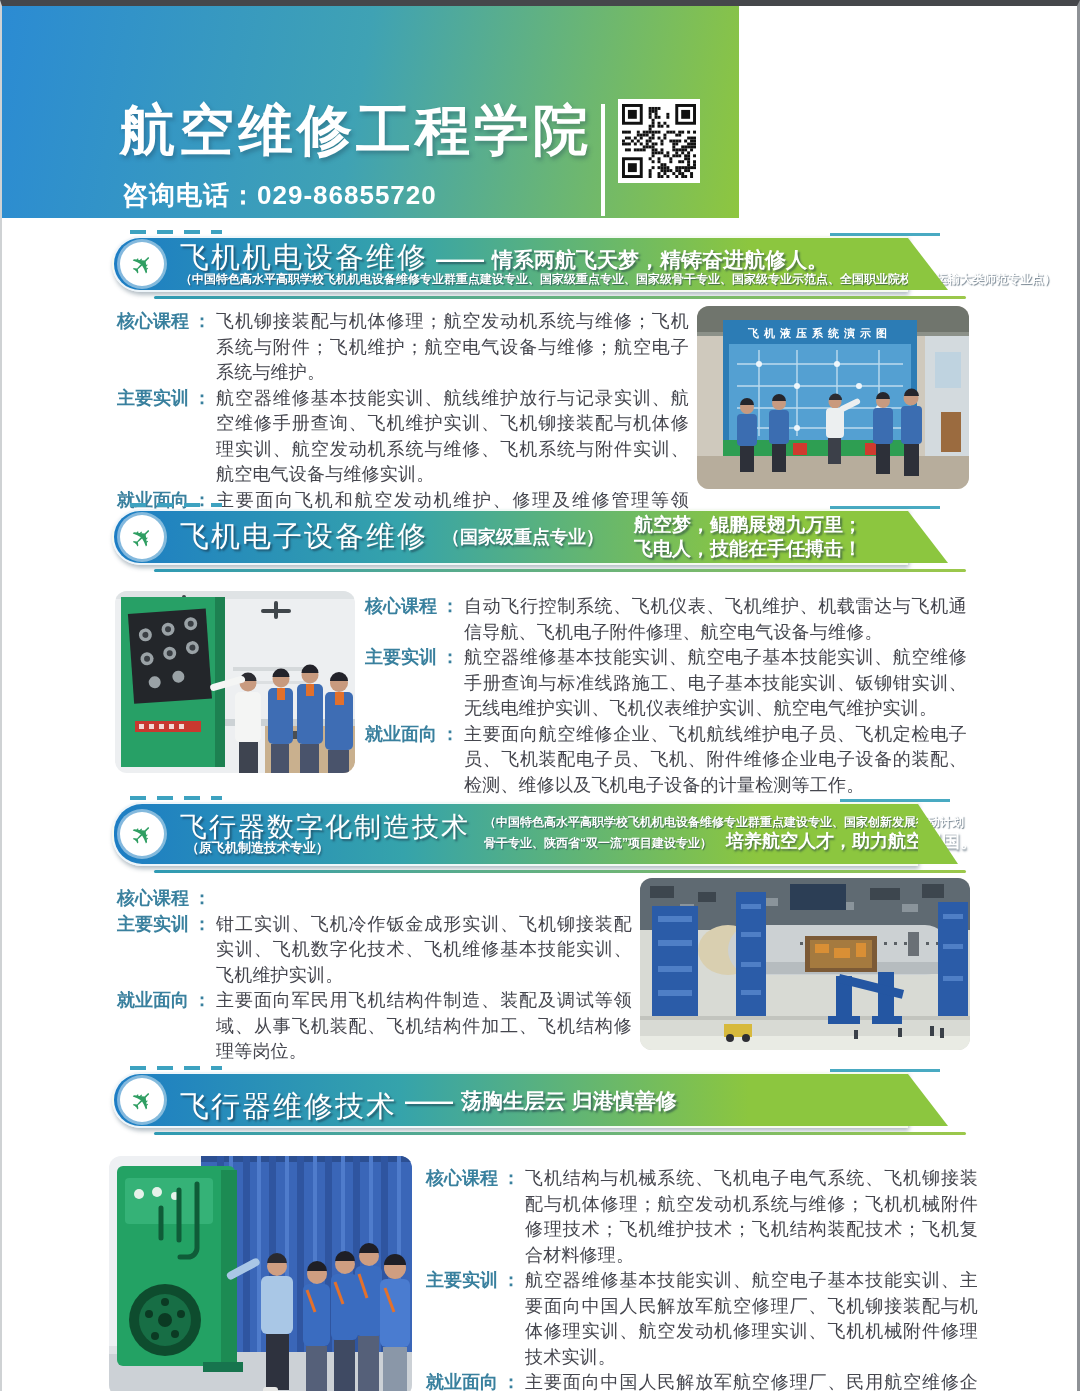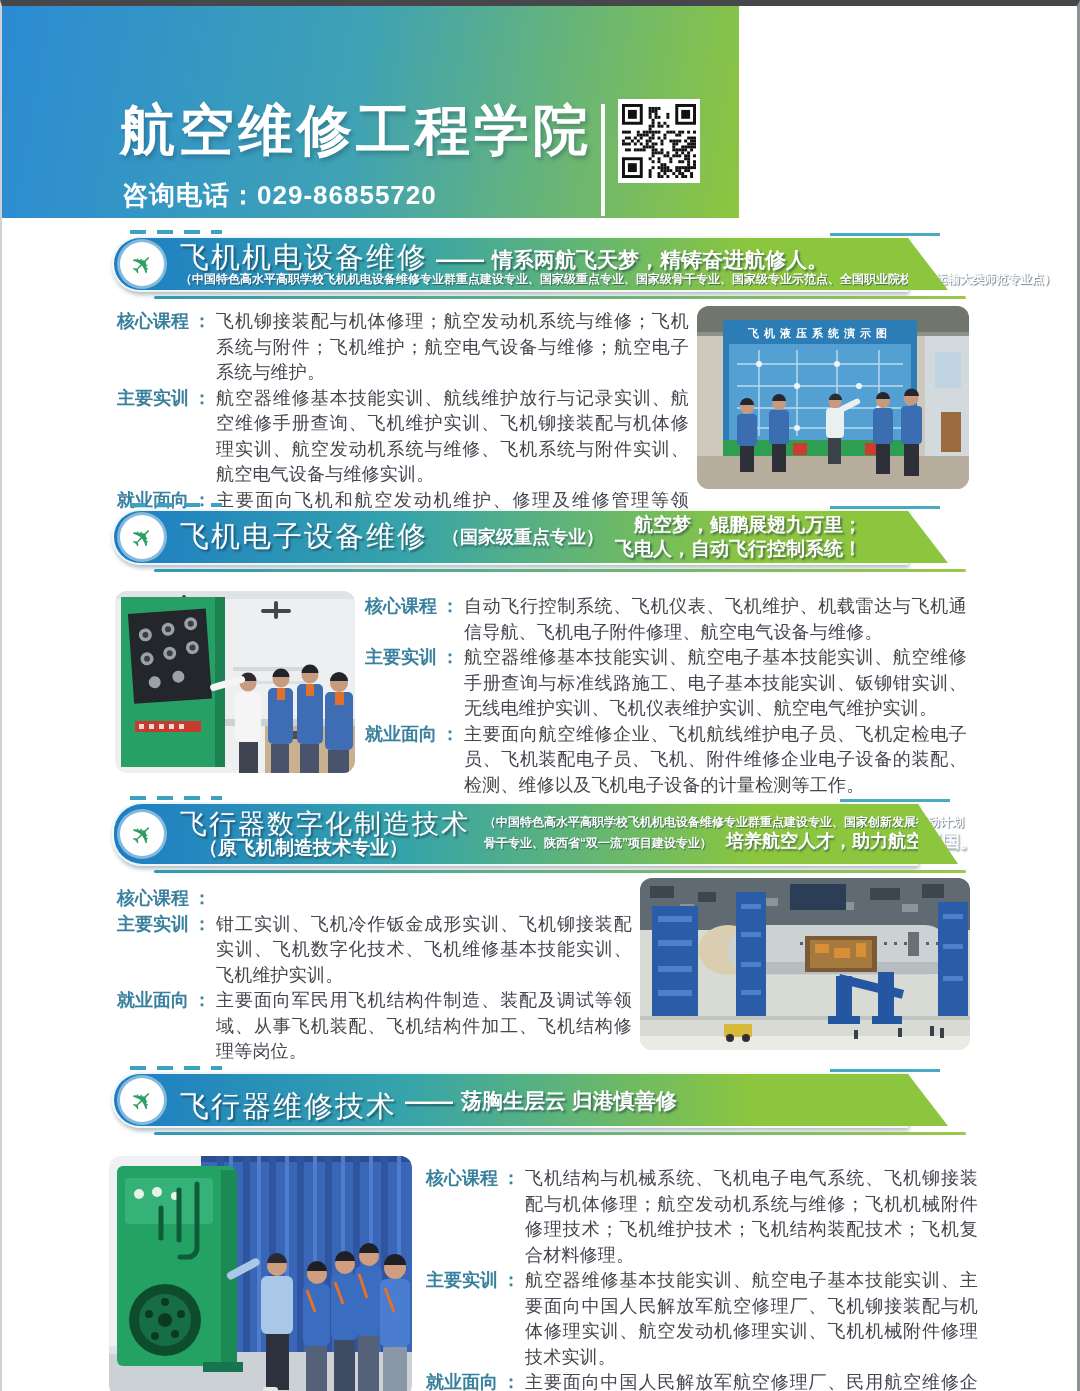--- a/index.html
+++ b/index.html
@@ -59,21 +59,21 @@
   .photo svg{display:block;}
   
   .s1-banner{left:110px;top:230px;width:796px;}
   .s2-banner{left:110px;top:503px;width:796px;}
   .s3-banner{left:110px;top:796px;width:806px;height:64px;}
   .s4-banner{left:110px;top:1066px;width:796px;}
   .s2-tagbox{margin-left:auto;padding-right:46px;text-align:right;}
   .s2-tagbox .b-tag{display:block;font-size:19px;line-height:24px;}
   .s3-left{display:flex;flex-direction:column;line-height:1.05;}
   .s3-left .b-title{font-size:27px;}
-  .s3-left .b-note{margin-left:19px;font-size:19px;}
+  .s3-left .b-note{margin-left:6px;font-size:13px;}
   .s3-right{margin-left:14px;display:flex;flex-direction:column;line-height:1.3;padding-right:30px;}
   .s3-r2{display:flex;align-items:baseline;}
   .s3-slogan{font-size:18px;font-weight:bold;margin-left:14px;white-space:nowrap;text-shadow:1px 2px 2px rgba(25,50,70,.55);}
 </style>
 </head>
 <body>
 
 <div class="page">
 
   <div class="header">
@@ -367,21 +367,21 @@
   <div class="banner s2-banner">
     <div class="slant" style="left:794px;"></div>
     <div class="jetwrap">
         <span class="jet">✈</span>
       </div>
     <div style="padding-left:66px;display:flex;align-items:center;width:100%;gap:8px;">
       <span class="b-title">飞机电子设备维修</span>
       <span class="b-note">（国家级重点专业）</span>
       <div class="s2-tagbox">
         <span class="b-tag">航空梦，鲲鹏展翅九万里；</span>
-        <span class="b-tag">飞电人，自动飞行控制系统！</span>
+        <span class="b-tag">飞电人，技能在手任搏击！</span>
       </div>
     </div>
   </div>
   <div class="bline" style="left:152px;top:563px;width:812px;"></div>
 
   <div class="photo" style="left:113px;top:585px;width:240px;height:182px;">
     <svg viewBox="0 0 240 182" width="240" height="182" xmlns="http://www.w3.org/2000/svg">
       <rect width="240" height="182" fill="#edeff1"></rect>
       <rect width="240" height="8" fill="#dfe3e5"></rect>
       <g fill="#40464b">

